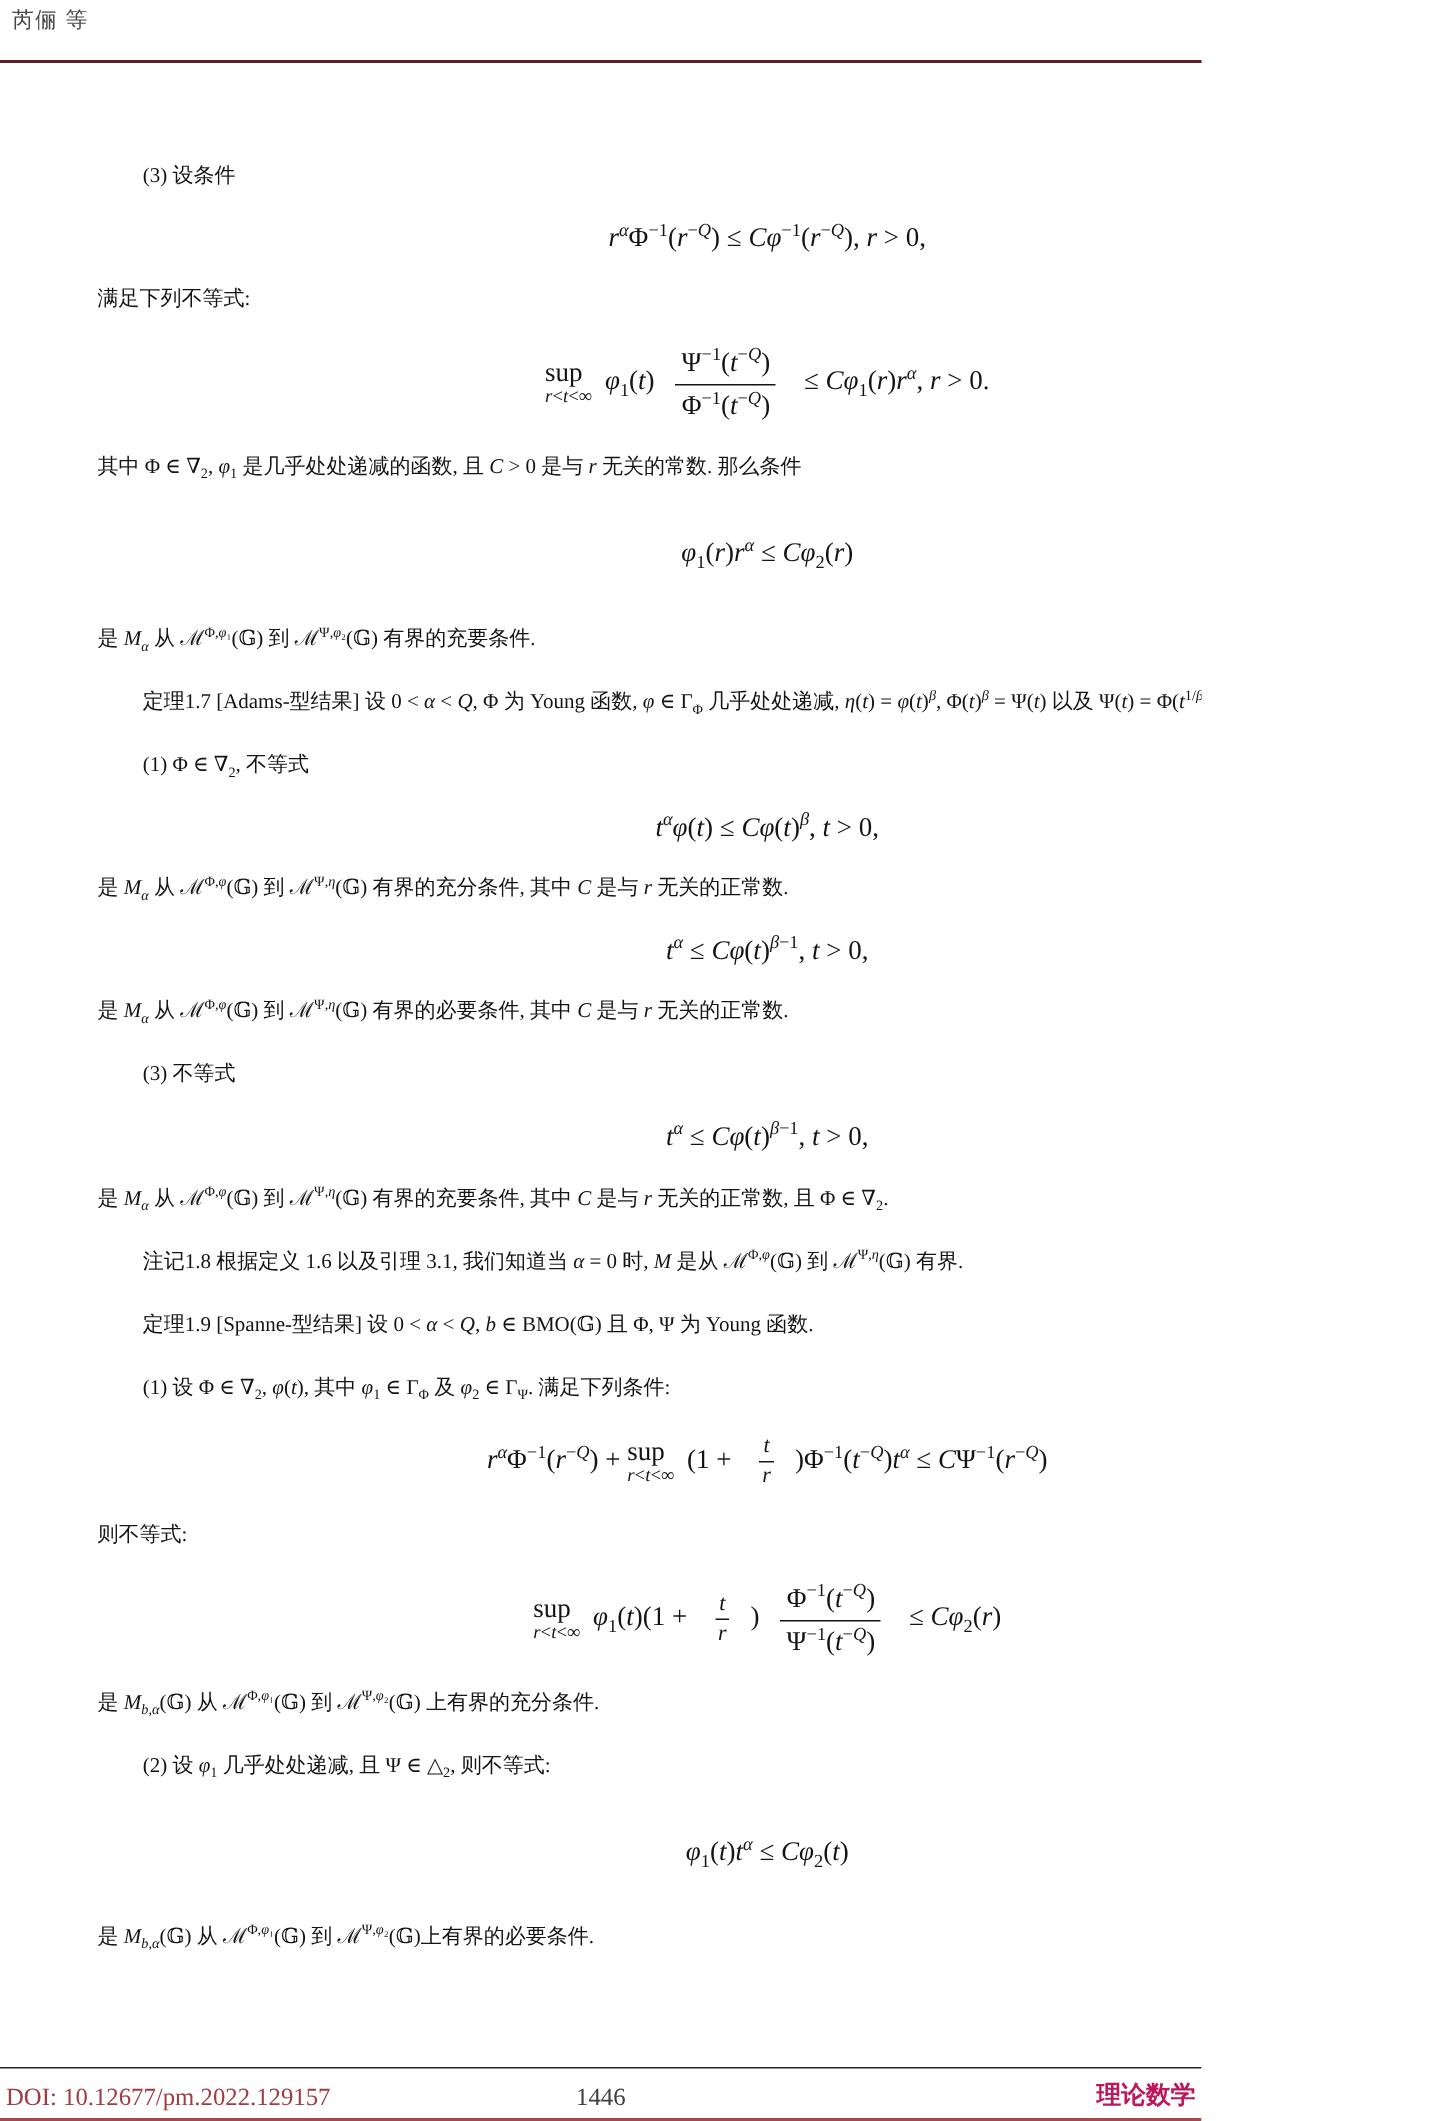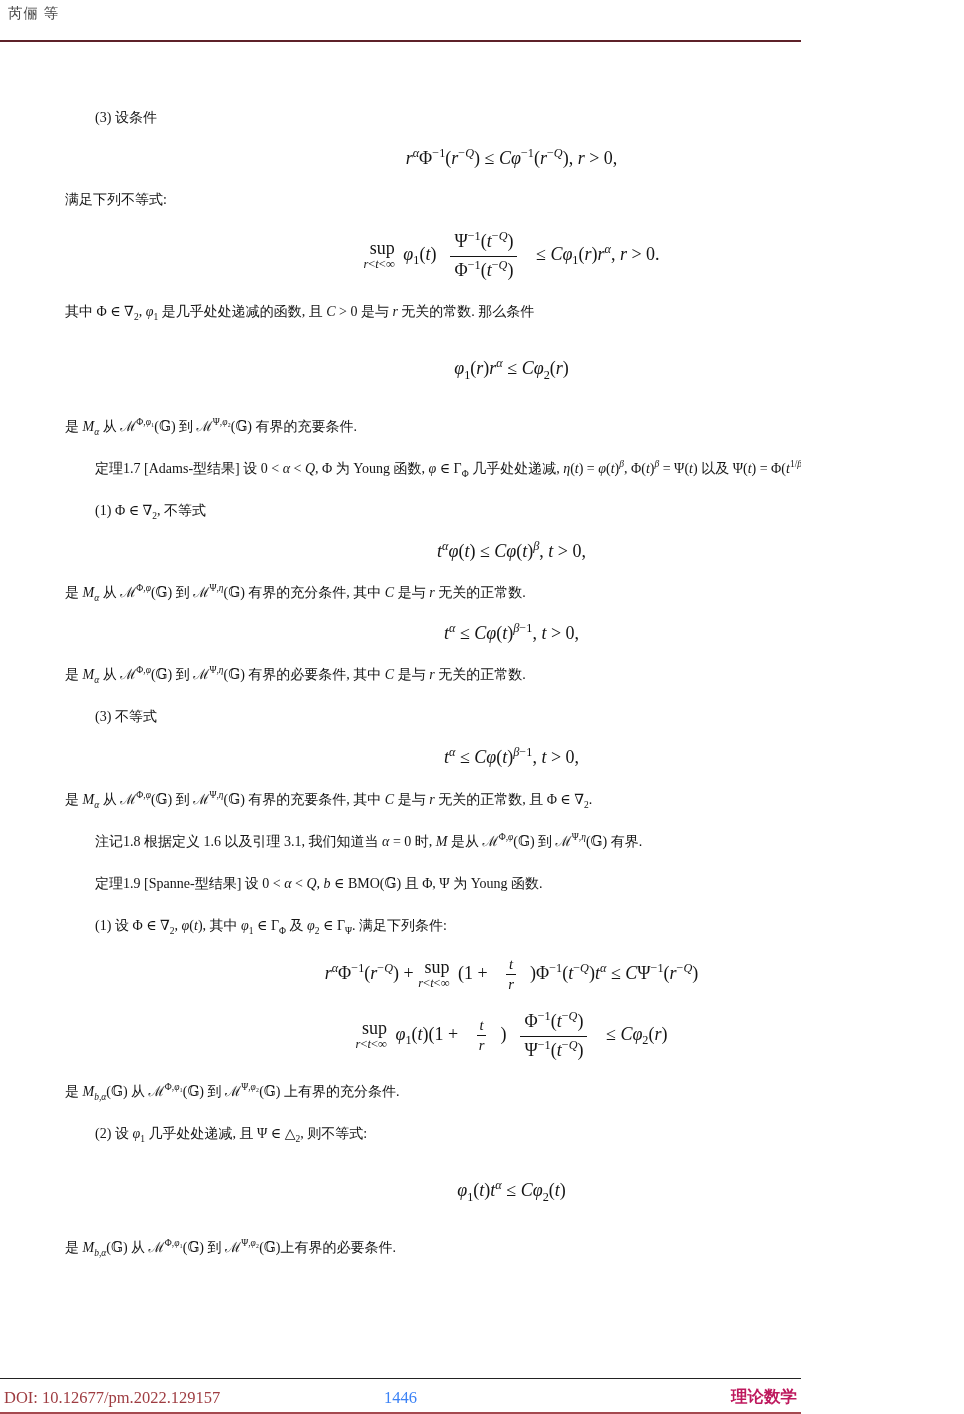--- a/index.html
+++ b/index.html
@@ -27,37 +27,37 @@
     margin:15px 0; position:relative; line-height:1.3;
   }
   .sp-xl { margin:31px 0; }
   i { font-style:italic; }
   sub, sup { font-size:0.68em; line-height:0; }
   .lead { font-weight:normal; }
   .frac { display:inline-block; vertical-align:middle; text-align:center; margin:0 14px; }
   .frac .num { display:block; padding:1px 4px 2px; border-bottom:1px solid #141414; }
   .frac .den { display:block; padding:2px 4px 0; }
   .frac.sm .num, .frac.sm .den { padding:0 2px; font-size:0.82em; }
-  .munder { display:inline-block; vertical-align:middle; text-align:right; margin:0 4px 0 0; }
+  .munder { display:inline-block; vertical-align:middle; text-align:left; margin:0 4px 0 0; }
   .munder .op { display:block; line-height:1.05; }
   .munder .ub { display:block; font-size:12.5px; line-height:1.1; }
   .eqno {
     position:absolute; right:0; top:50%; transform:translateY(-50%);
     font-size:17.5px; font-style:normal;
   }
   .page-footer { position:absolute; left:0; right:0; bottom:0; }
   .footer-rule { border-top:1.6px solid #222222; }
   .footer-row {
     position:relative; display:flex; justify-content:space-between;
     align-items:flex-end; padding:7px 4px 3px; font-size:16.5px;
   }
   .doi { color:#9e3c41; }
   .journal { color:#be185d;font-weight:bold; }
   .pageno {
-    position:absolute; left:50%; transform:translateX(-50%); color:#3b82f6;
+    position:absolute; left:50%; transform:translateX(-50%); color:#404040;
   }
   .bottom-rule { border-top:2px solid #a4494f; margin-top:1px; }
 </style>
 </head>
 <body>
 
 <div class="page">
   <div class="running-header">
     <span>芮俪 等</span>
   </div>
@@ -77,20 +77,21 @@
       <div class="para">是 <i>M</i><sub><i>α</i></sub> 从 ℳ<sup>Φ,<i>φ</i></sup>(𝔾) 到 ℳ<sup>Ψ,<i>η</i></sup>(𝔾) 有界的充分条件, 其中 <i>C</i> 是与 <i>r</i> 无关的正常数.</div>
       <div class="formula"><i>t</i><sup><i>α</i></sup> ≤ <i>Cφ</i>(<i>t</i>)<sup><i>β</i>−1</sup>, <i>t</i> &gt; 0,</div>
       <div class="para">是 <i>M</i><sub><i>α</i></sub> 从 ℳ<sup>Φ,<i>φ</i></sup>(𝔾) 到 ℳ<sup>Ψ,<i>η</i></sup>(𝔾) 有界的必要条件, 其中 <i>C</i> 是与 <i>r</i> 无关的正常数.</div>
       <div class="para indent">(3) 不等式</div>
       <div class="formula"><i>t</i><sup><i>α</i></sup> ≤ <i>Cφ</i>(<i>t</i>)<sup><i>β</i>−1</sup>, <i>t</i> &gt; 0,</div>
       <div class="para">是 <i>M</i><sub><i>α</i></sub> 从 ℳ<sup>Φ,<i>φ</i></sup>(𝔾) 到 ℳ<sup>Ψ,<i>η</i></sup>(𝔾) 有界的充要条件, 其中 <i>C</i> 是与 <i>r</i> 无关的正常数, 且 Φ ∈ ∇<sub>2</sub>.</div>
       <div class="para indent"><b class="lead">注记1.8</b> 根据定义 1.6 以及引理 3.1, 我们知道当 <i>α</i> = 0 时, <i>M</i> 是从 ℳ<sup>Φ,<i>φ</i></sup>(𝔾) 到 ℳ<sup>Ψ,<i>η</i></sup>(𝔾) 有界.</div>
       <div class="para indent"><b class="lead">定理1.9 [Spanne-型结果]</b> 设 0 &lt; <i>α</i> &lt; <i>Q</i>, <i>b</i> ∈ BMO(𝔾) 且 Φ, Ψ 为 Young 函数.</div>
       <div class="para indent">(1) 设 Φ ∈ ∇<sub>2</sub>, <i>φ</i>(<i>t</i>), 其中 <i>φ</i><sub>1</sub> ∈ Γ<sub>Φ</sub> 及 <i>φ</i><sub>2</sub> ∈ Γ<sub>Ψ</sub>. 满足下列条件:</div>
       <div class="formula"><i>r</i><sup><i>α</i></sup>Φ<sup>−1</sup>(<i>r</i><sup>−<i>Q</i></sup>) + <span class="munder"><span class="op">sup</span><span class="ub"><i>r</i>&lt;<i>t</i>&lt;∞</span></span> (1 + <span class="frac sm"><span class="num"><i>t</i></span><span class="den"><i>r</i></span></span>)Φ<sup>−1</sup>(<i>t</i><sup>−<i>Q</i></sup>)<i>t</i><sup><i>α</i></sup> ≤ <i>C</i>Ψ<sup>−1</sup>(<i>r</i><sup>−<i>Q</i></sup>)</div>
+      <div class="para">则不等式:</div>
       <div class="formula"><span class="munder"><span class="op">sup</span><span class="ub"><i>r</i>&lt;<i>t</i>&lt;∞</span></span> <i>φ</i><sub>1</sub>(<i>t</i>)(1 + <span class="frac sm"><span class="num"><i>t</i></span><span class="den"><i>r</i></span></span>)<span class="frac"><span class="num">Φ<sup>−1</sup>(<i>t</i><sup>−<i>Q</i></sup>)</span><span class="den">Ψ<sup>−1</sup>(<i>t</i><sup>−<i>Q</i></sup>)</span></span> ≤ <i>Cφ</i><sub>2</sub>(<i>r</i>)</div>
       <div class="para">是 <i>M</i><sub><i>b</i>,<i>α</i></sub>(𝔾) 从 ℳ<sup>Φ,<i>φ</i>₁</sup>(𝔾) 到 ℳ<sup>Ψ,<i>φ</i>₂</sup>(𝔾) 上有界的充分条件.</div>
       <div class="para indent">(2) 设 <i>φ</i><sub>1</sub> 几乎处处递减, 且 Ψ ∈ △<sub>2</sub>, 则不等式:</div>
       <div class="formula sp-xl"><i>φ</i><sub>1</sub>(<i>t</i>)<i>t</i><sup><i>α</i></sup> ≤ <i>Cφ</i><sub>2</sub>(<i>t</i>)</div>
       <div class="para">是 <i>M</i><sub><i>b</i>,<i>α</i></sub>(𝔾) 从 ℳ<sup>Φ,<i>φ</i>₁</sup>(𝔾) 到 ℳ<sup>Ψ,<i>φ</i>₂</sup>(𝔾)上有界的必要条件.</div>
     </main>
 
   <div class="page-footer">
     <div class="footer-rule"></div>
     <div class="footer-row">

